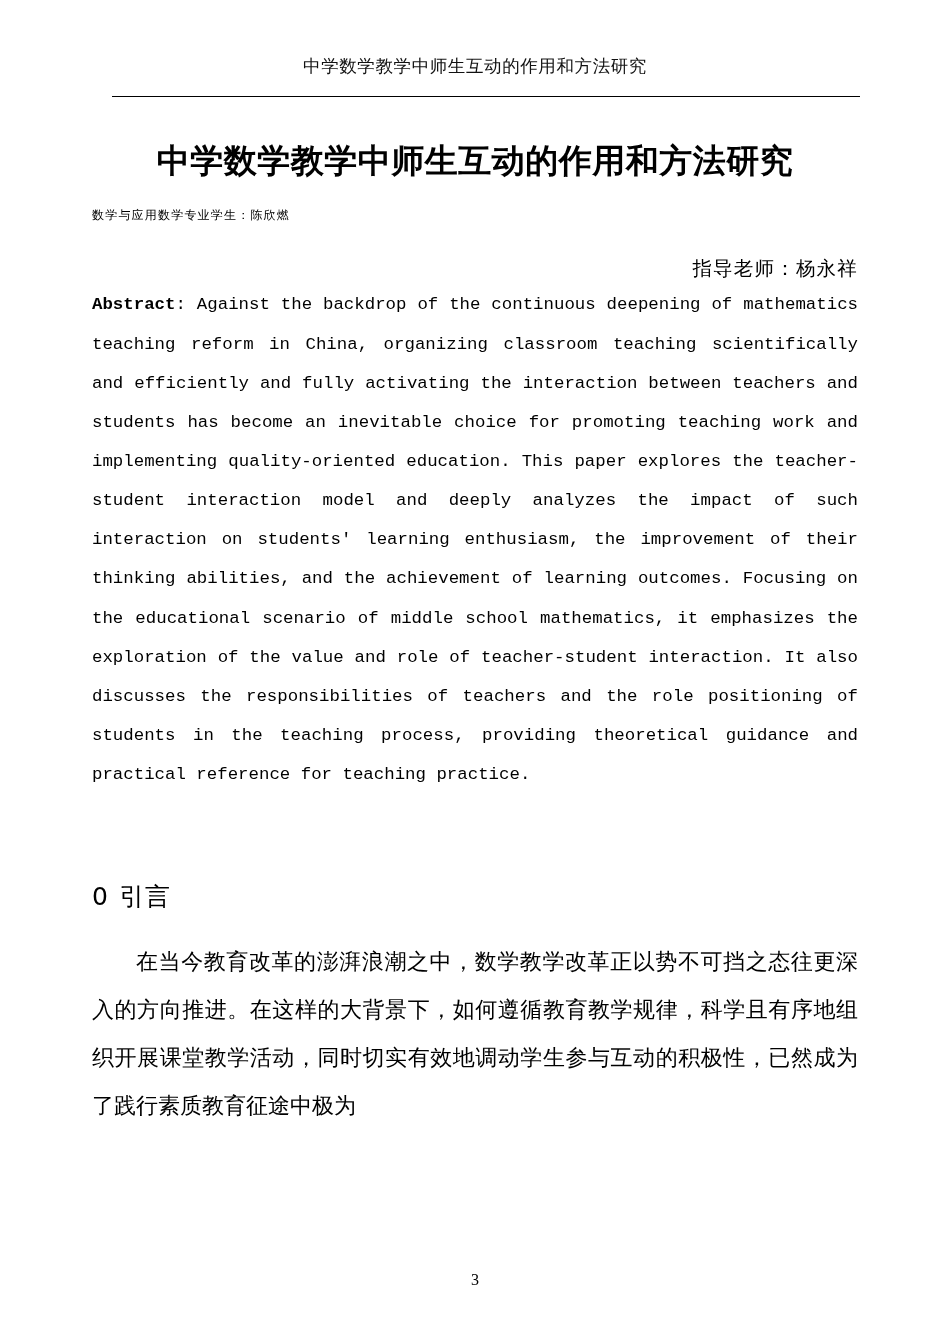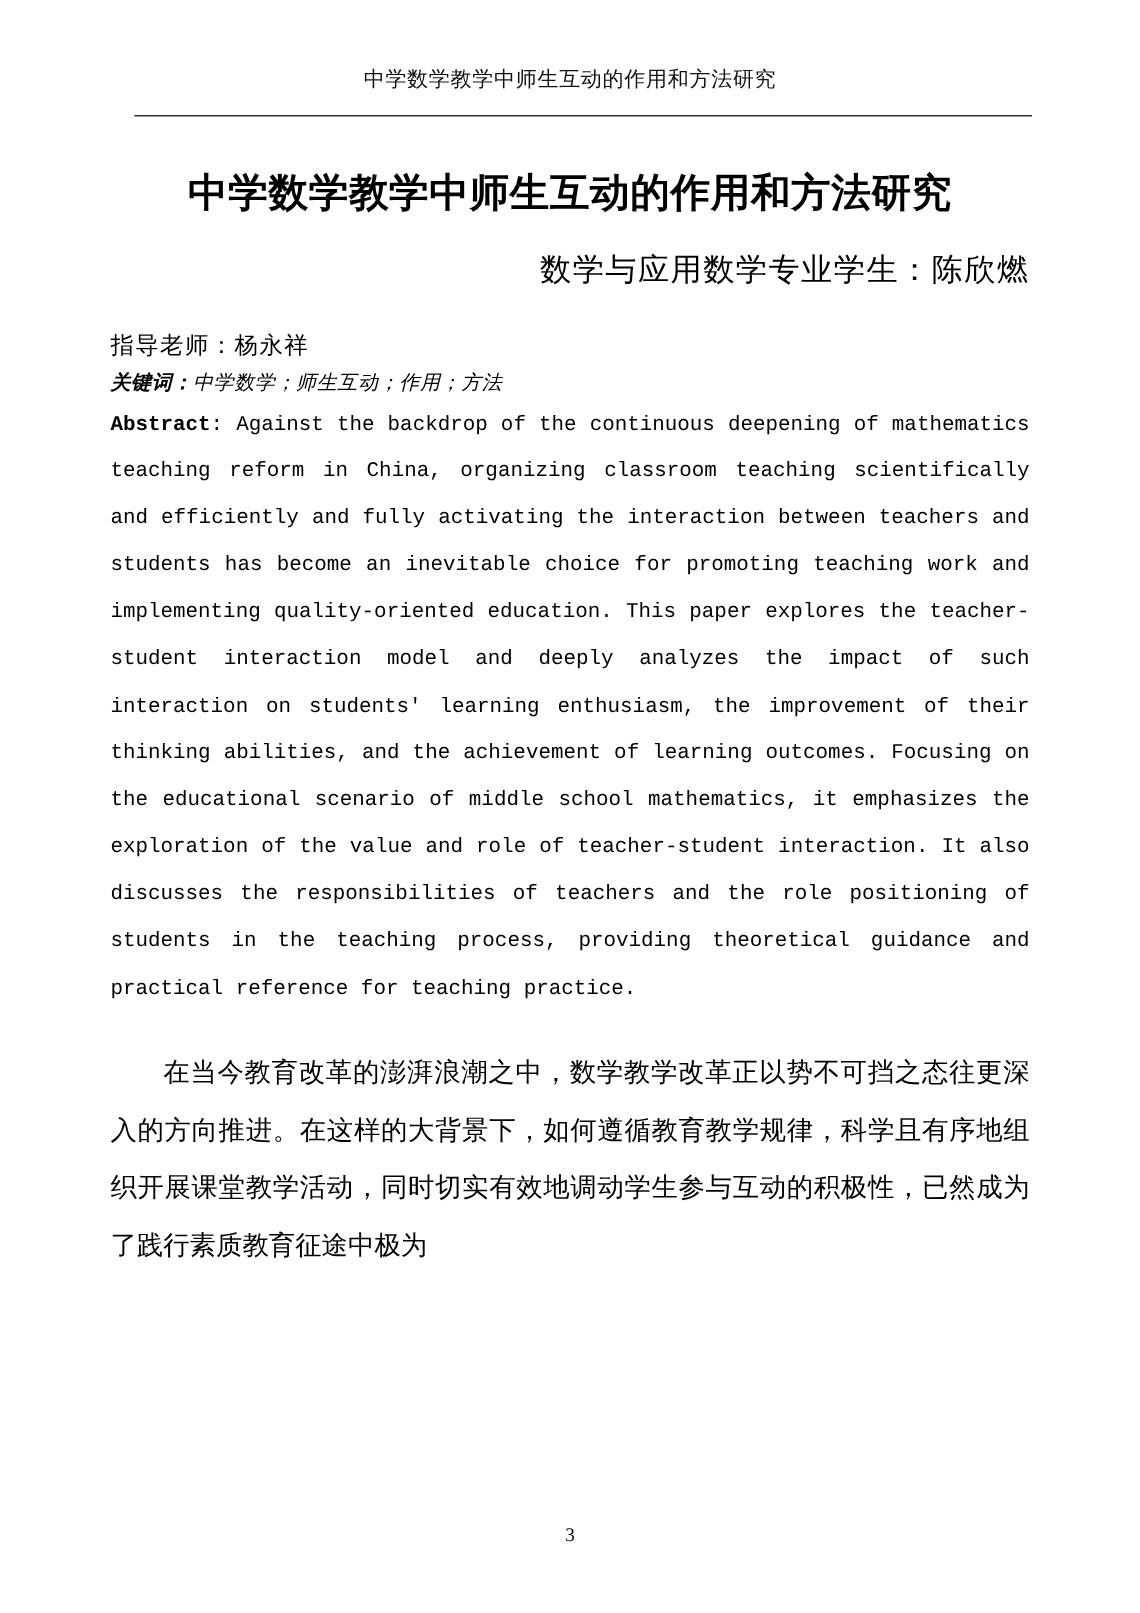--- a/index.html
+++ b/index.html
@@ -71,30 +71,30 @@
     font-family: "DejaVu Sans", "Liberation Sans", sans-serif;
     font-weight: 700;
     font-size: 33px;
     line-height: 1.25;
     text-align: center;
     letter-spacing: 0.5px;
   }
   .author-line {
     margin: 0;
     padding: 26px 0 0 0;
-    text-align: right;
-    font-family: "Liberation Serif", "DejaVu Serif", serif;
-    font-size: 26px;
+    text-align: left;
+    font-family: "Liberation Serif", "DejaVu Serif", serif;
+    font-size: 12px;
     letter-spacing: 1.2px;
     line-height: 1.4;
   }
   .advisor-line {
     margin: 0;
     padding: 31px 0 0 0;
-    text-align: left;
+    text-align: right;
     font-family: "Liberation Serif", "DejaVu Serif", serif;
     font-size: 19.5px;
     letter-spacing: 1.2px;
     line-height: 1.4;
   }
 
   
   .cn-abstract {
     margin: 0;
     padding: 29px 0 0 0;
@@ -200,25 +200,25 @@
 
   <div class="content">
 
     <h1 class="doc-title">中学数学教学中师生互动的作用和方法研究</h1>
 
     <p class="author-line">数学与应用数学专业学生：陈欣燃</p>
 
     <p class="advisor-line">指导老师：杨永祥</p>
 
 
-    <p class="cn-keywords"><span class="lbl">关键词：</span><span>中学数学；师生互动；作用；方法</span></p>
 
     <p class="en-abstract"><span class="lbl">Abstract</span><span>: </span><span>Against the backdrop of the continuous deepening of mathematics teaching reform in China, organizing classroom teaching scientifically and efficiently and fully activating the interaction between teachers and students has become an inevitable choice for promoting teaching work and implementing quality-oriented education. This paper explores the teacher-student interaction model and deeply analyzes the impact of such interaction on students' learning enthusiasm, the improvement of their thinking abilities, and the achievement of learning outcomes. Focusing on the educational scenario of middle school mathematics, it emphasizes the exploration of the value and role of teacher-student interaction. It also discusses the responsibilities of teachers and the role positioning of students in the teaching process, providing theoretical guidance and practical reference for teaching practice.</span></p>
 
 
+    <h2 class="section-heading"><span class="num">0</span><span>引言</span></h2>
 
     <p class="body-para">在当今教育改革的澎湃浪潮之中，数学教学改革正以势不可挡之态往更深入的方向推进。在这样的大背景下，如何遵循教育教学规律，科学且有序地组织开展课堂教学活动，同时切实有效地调动学生参与互动的积极性，已然成为了践行素质教育征途中极为</p>
 
   </div>
 
   <div class="footer-zone">
     <div class="page-number">3</div>
   </div>
 
 </div>

